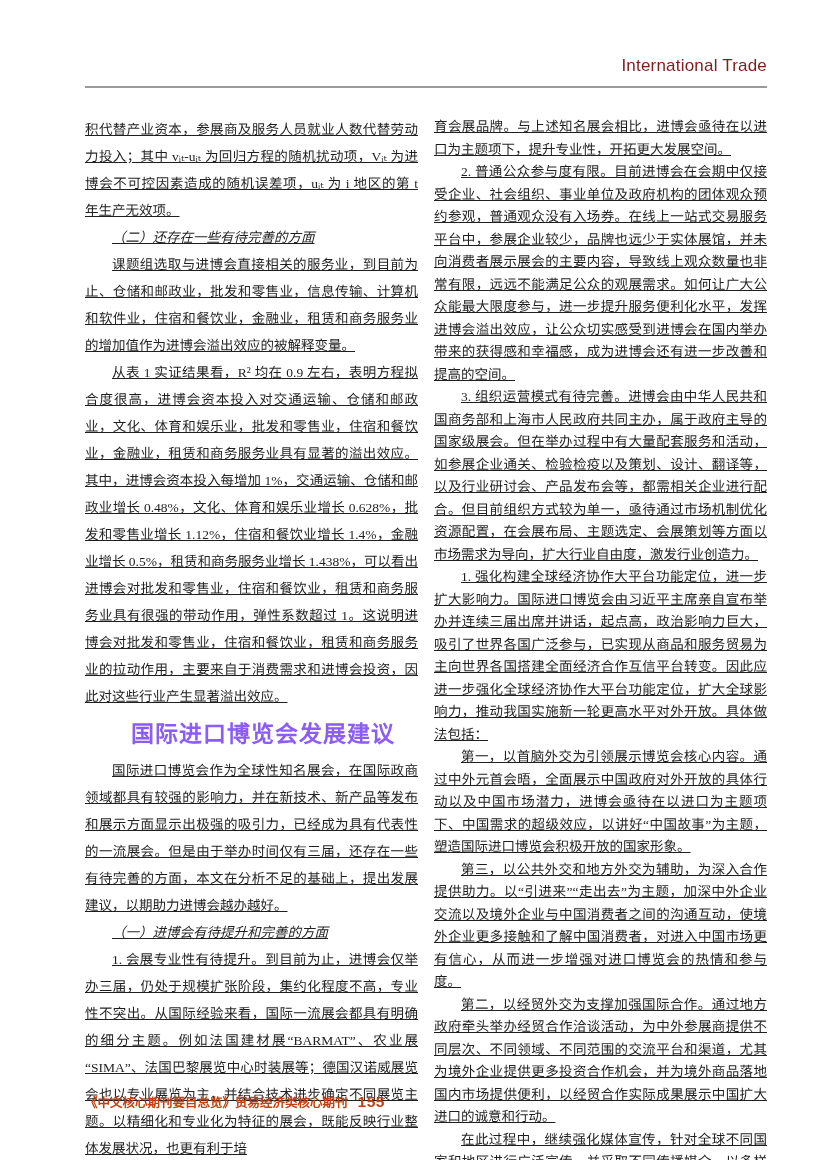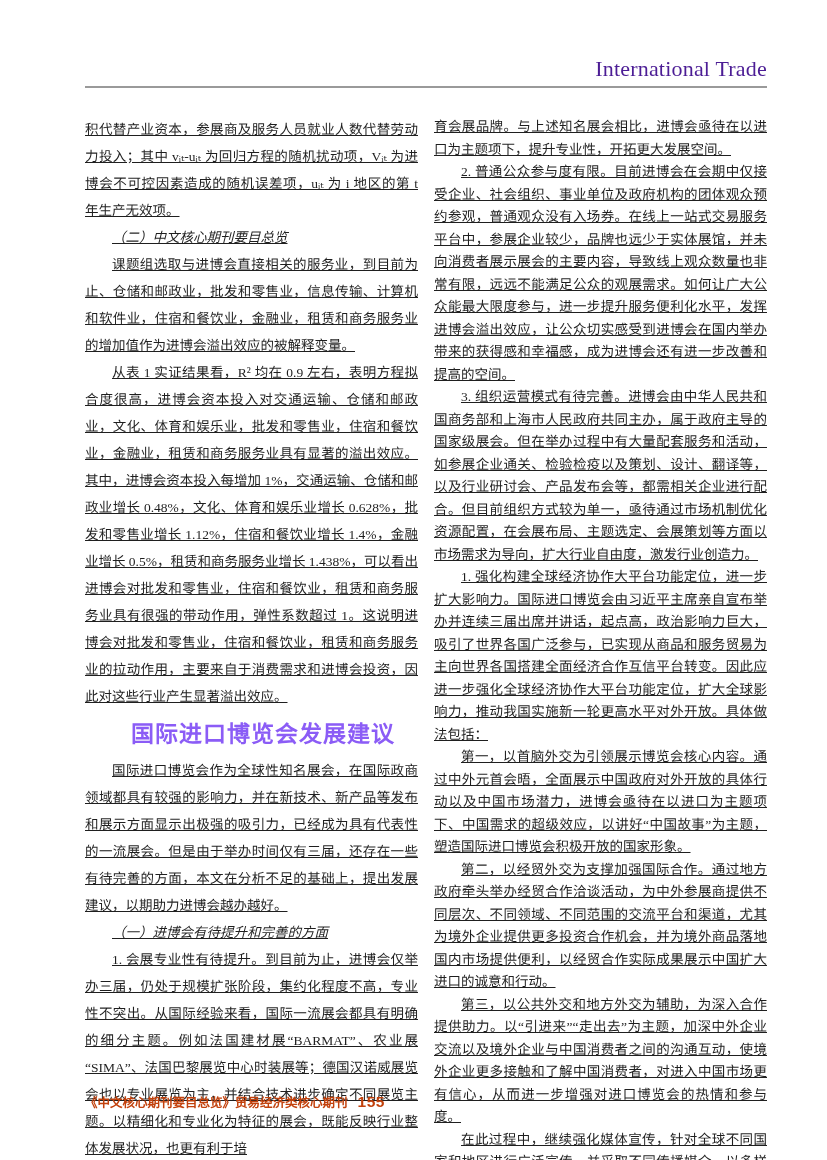--- a/index.html
+++ b/index.html
@@ -3,22 +3,22 @@
 <meta charset="utf-8">
 <style>
   html,body{margin:0;padding:0;background:#e8e8e8;}
   .page{
     position:relative;width:827px;height:1160px;background:#ffffff;
     font-family:"Liberation Serif","DejaVu Serif",serif;color:#1f1f1f;
     overflow:hidden;margin:0 auto;
   }
   .hdr{
     position:absolute;top:56px;left:85px;width:682px;text-align:right;
-    font-family:Liberation Serif, serif;
-    font-size:22px;color:#4c1d95;letter-spacing:.2px;
+    font-family:Liberation Sans, sans-serif;
+    font-size:17px;color:#7f1d1d;letter-spacing:.2px;
   }
   .hdr-rule{
     position:absolute;top:86px;left:85px;width:682px;height:0;
     border-top:2px solid #9a9a9a;
   }
   .columns{
     position:absolute;top:116px;left:85px;width:682px;
     display:flex;gap:16px;align-items:flex-start;
   }
   .col{width:333px;}
@@ -44,38 +44,38 @@
 
 <div class="page">
 
   <div class="hdr">International Trade</div>
   <div class="hdr-rule"></div>
 
   <div class="columns">
 
     <section class="col col-left">
       <p>积代替产业资本，参展商及服务人员就业人数代替劳动力投入；其中 vᵢₜ-uᵢₜ 为回归方程的随机扰动项，Vᵢₜ 为进博会不可控因素造成的随机误差项，uᵢₜ 为 i 地区的第 t 年生产无效项。</p>
-      <p class="kai">（二）中文核心期刊要目总览</p>
+      <p class="kai">（二）还存在一些有待完善的方面</p>
       <p class="ind">课题组选取与进博会直接相关的服务业，到目前为止、仓储和邮政业，批发和零售业，信息传输、计算机和软件业，住宿和餐饮业，金融业，租赁和商务服务业的增加值作为进博会溢出效应的被解释变量。</p>
       <p class="ind">从表 1 实证结果看，R² 均在 0.9 左右，表明方程拟合度很高，进博会资本投入对交通运输、仓储和邮政业，文化、体育和娱乐业，批发和零售业，住宿和餐饮业，金融业，租赁和商务服务业具有显著的溢出效应。其中，进博会资本投入每增加 1%，交通运输、仓储和邮政业增长 0.48%，文化、体育和娱乐业增长 0.628%，批发和零售业增长 1.12%，住宿和餐饮业增长 1.4%，金融业增长 0.5%，租赁和商务服务业增长 1.438%，可以看出进博会对批发和零售业，住宿和餐饮业，租赁和商务服务业具有很强的带动作用，弹性系数超过 1。这说明进博会对批发和零售业，住宿和餐饮业，租赁和商务服务业的拉动作用，主要来自于消费需求和进博会投资，因此对这些行业产生显著溢出效应。</p>
       <h2 class="section">国际进口博览会发展建议</h2>
       <p class="ind">国际进口博览会作为全球性知名展会，在国际政商领域都具有较强的影响力，并在新技术、新产品等发布和展示方面显示出极强的吸引力，已经成为具有代表性的一流展会。但是由于举办时间仅有三届，还存在一些有待完善的方面，本文在分析不足的基础上，提出发展建议，以期助力进博会越办越好。</p>
       <p class="kai">（一）进博会有待提升和完善的方面</p>
       <p class="ind">1. 会展专业性有待提升。到目前为止，进博会仅举办三届，仍处于规模扩张阶段，集约化程度不高，专业性不突出。从国际经验来看，国际一流展会都具有明确的细分主题。例如法国建材展“BARMAT”、农业展“SIMA”、法国巴黎展览中心时装展等；德国汉诺威展览会也以专业展览为主，并结合技术进步确定不同展览主题。以精细化和专业化为特征的展会，既能反映行业整体发展状况，也更有利于培</p>
 
     </section>
 
     <section class="col col-right">
       <p>育会展品牌。与上述知名展会相比，进博会亟待在以进口为主题项下，提升专业性，开拓更大发展空间。</p>
       <p class="ind">2. 普通公众参与度有限。目前进博会在会期中仅接受企业、社会组织、事业单位及政府机构的团体观众预约参观，普通观众没有入场券。在线上一站式交易服务平台中，参展企业较少，品牌也远少于实体展馆，并未向消费者展示展会的主要内容，导致线上观众数量也非常有限，远远不能满足公众的观展需求。如何让广大公众能最大限度参与，进一步提升服务便利化水平，发挥进博会溢出效应，让公众切实感受到进博会在国内举办带来的获得感和幸福感，成为进博会还有进一步改善和提高的空间。</p>
       <p class="ind">3. 组织运营模式有待完善。进博会由中华人民共和国商务部和上海市人民政府共同主办，属于政府主导的国家级展会。但在举办过程中有大量配套服务和活动，如参展企业通关、检验检疫以及策划、设计、翻译等，以及行业研讨会、产品发布会等，都需相关企业进行配合。但目前组织方式较为单一，亟待通过市场机制优化资源配置，在会展布局、主题选定、会展策划等方面以市场需求为导向，扩大行业自由度，激发行业创造力。</p>
       <p class="ind">1. 强化构建全球经济协作大平台功能定位，进一步扩大影响力。国际进口博览会由习近平主席亲自宣布举办并连续三届出席并讲话，起点高，政治影响力巨大，吸引了世界各国广泛参与，已实现从商品和服务贸易为主向世界各国搭建全面经济合作互信平台转变。因此应进一步强化全球经济协作大平台功能定位，扩大全球影响力，推动我国实施新一轮更高水平对外开放。具体做法包括：</p>
       <p class="ind">第一，以首脑外交为引领展示博览会核心内容。通过中外元首会晤，全面展示中国政府对外开放的具体行动以及中国市场潜力，进博会亟待在以进口为主题项下、中国需求的超级效应，以讲好“中国故事”为主题，塑造国际进口博览会积极开放的国家形象。</p>
+      <p class="ind">第三，以公共外交和地方外交为辅助，为深入合作提供助力。以“引进来”“走出去”为主题，加深中外企业交流以及境外企业与中国消费者之间的沟通互动，使境外企业更多接触和了解中国消费者，对进入中国市场更有信心，从而进一步增强对进口博览会的热情和参与度。</p>
       <p class="ind">第二，以经贸外交为支撑加强国际合作。通过地方政府牵头举办经贸合作洽谈活动，为中外参展商提供不同层次、不同领域、不同范围的交流平台和渠道，尤其为境外企业提供更多投资合作机会，并为境外商品落地国内市场提供便利，以经贸合作实际成果展示中国扩大进口的诚意和行动。</p>
-      <p class="ind">第三，以公共外交和地方外交为辅助，为深入合作提供助力。以“引进来”“走出去”为主题，加深中外企业交流以及境外企业与中国消费者之间的沟通互动，使境外企业更多接触和了解中国消费者，对进入中国市场更有信心，从而进一步增强对进口博览会的热情和参与度。</p>
       <p class="ind">在此过程中，继续强化媒体宣传，针对全球不同国家和地区进行广泛宣传，并采取不同传播媒介，以多样化、</p>
     </section>
 
   </div>
 
   <div class="footer">
     <span>《中文核心期刊要目总览》贸易经济类核心期刊</span><span class="pageno">155</span>
   </div>
 
 </div>

